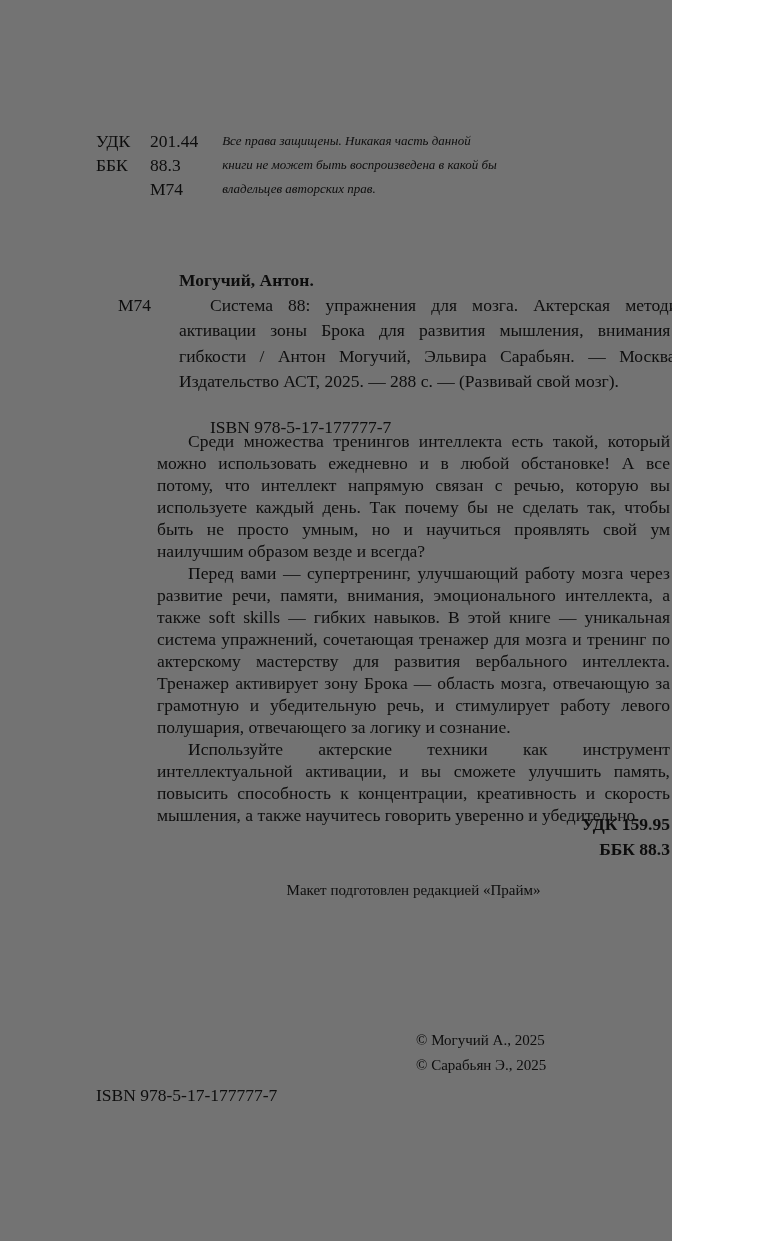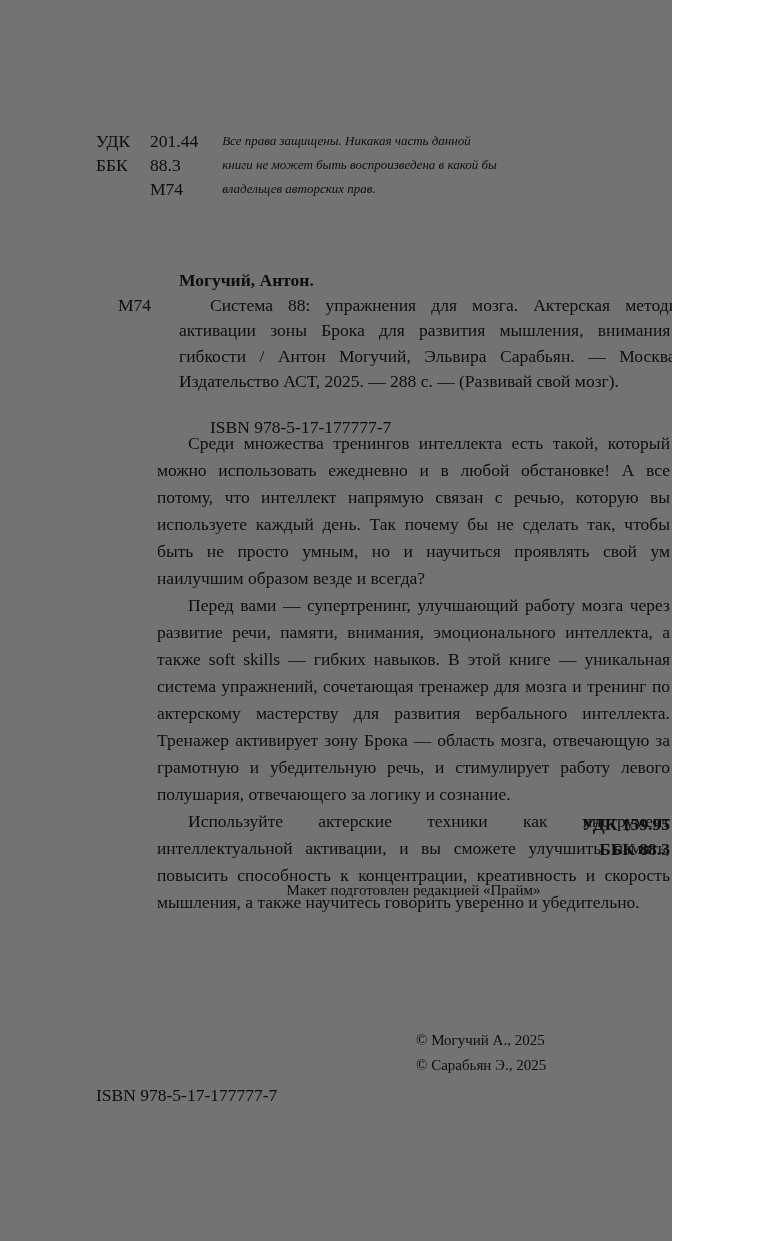--- a/index.html
+++ b/index.html
@@ -94,21 +94,21 @@
     line-height: 25px;
   }
 
   
   .annotation {
     position: absolute;
     left: 157px;
     top: 430px;
     width: 513px;
     font-size: 17.5px;
-    line-height: 27px;
+    line-height: 22px;
     text-align: justify;
     text-justify: inter-word;
   }
   .annotation p {
     margin: 0;
     text-indent: 31px;
     hyphens: manual;
   }
 
   

